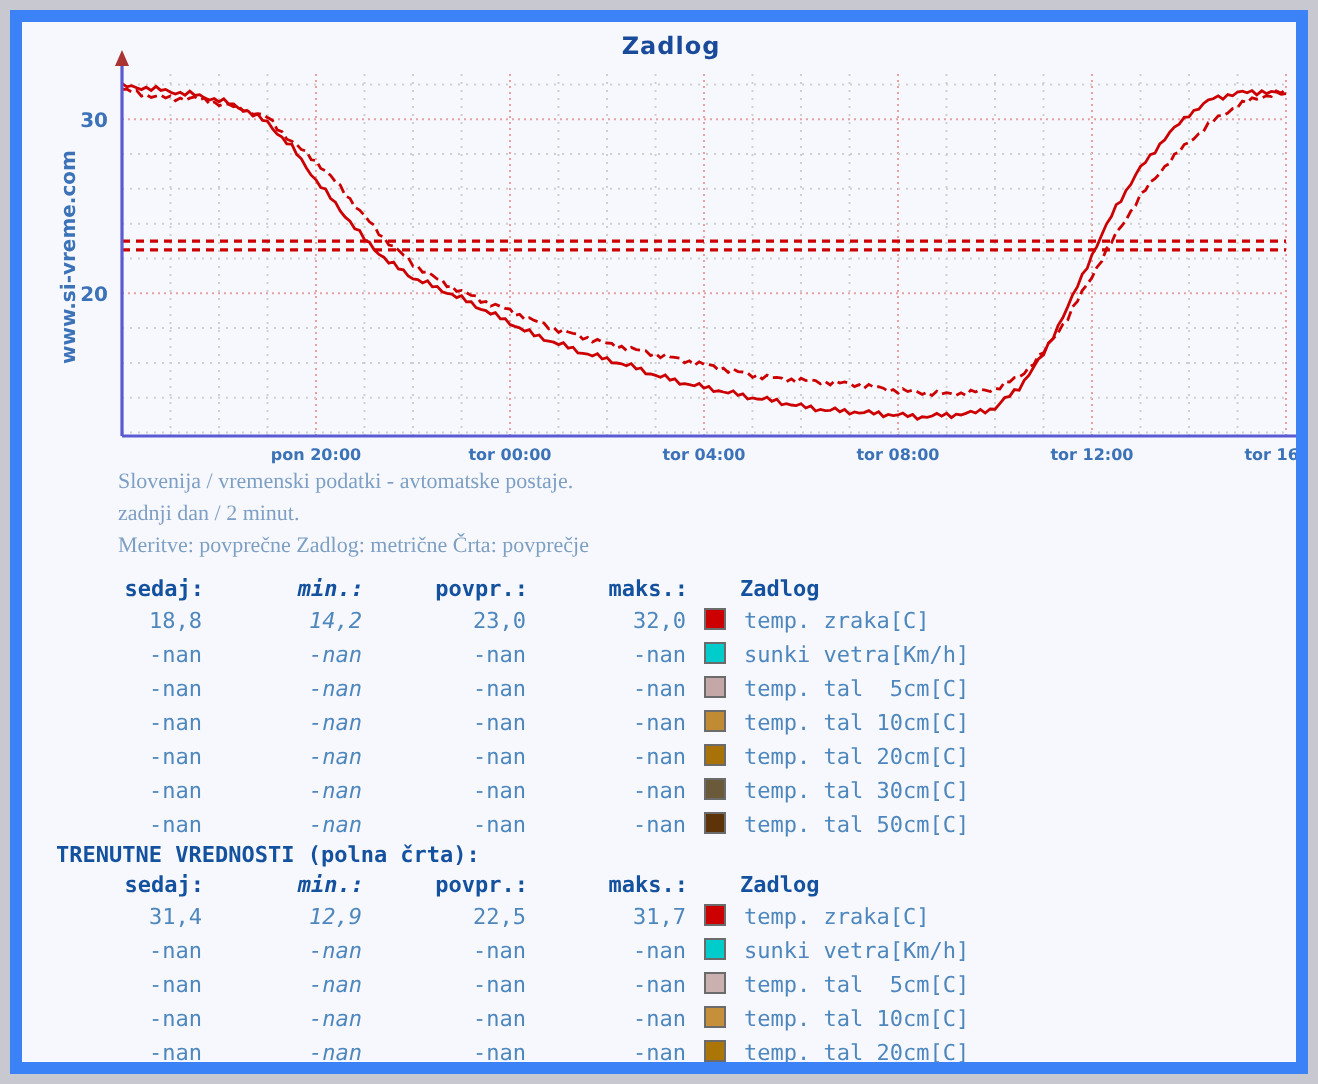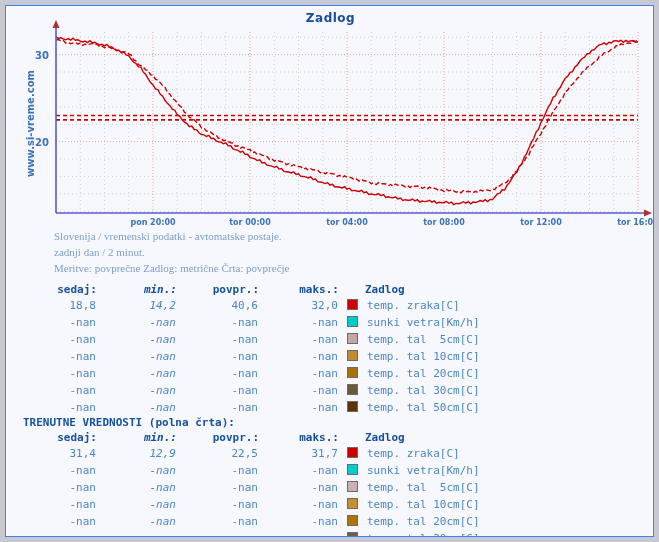--- a/index.html
+++ b/index.html
@@ -6,21 +6,21 @@
   body{
     width:659px;height:542px;
     background:#c8c8d0;
     font-family:"DejaVu Sans Mono","Liberation Mono",monospace;
     overflow:hidden;
   }
   #page{
     position:absolute;left:5px;top:5px;
     width:649px;height:532px;
     background:#f7f8fd;
-    border:1px solid #3b82f6;
+    border:6px solid #3b82f6;
     box-sizing:border-box;
     overflow:hidden;
   }
   
   #chart-title{
     position:absolute;left:0;top:5px;width:649px;
     text-align:center;
     font-family:"DejaVu Sans","Liberation Sans",sans-serif;
     font-weight:bold;font-size:12px;color:#1a4b9b;
     letter-spacing:.5px;
@@ -170,21 +170,21 @@
           <th class="c-povpr">povpr.:</th>
           <th class="c-maks">maks.:</th>
           <th class="c-sw"></th>
           <th class="c-name">Zadlog</th>
         </tr>
       </thead>
       <tbody>
           <tr>
             <td class="c-sedaj">18,8</td>
             <td class="c-min">14,2</td>
-            <td class="c-povpr">40,6</td>
+            <td class="c-povpr">23,0</td>
             <td class="c-maks">32,0</td>
             <td class="c-sw"><span class="swatch" style="background: rgb(204, 0, 0);"></span></td>
             <td class="c-name legend-name">temp. zraka[C]</td>
           </tr>
           <tr>
             <td class="c-sedaj">-nan</td>
             <td class="c-min">-nan</td>
             <td class="c-povpr">-nan</td>
             <td class="c-maks">-nan</td>
             <td class="c-sw"><span class="swatch" style="background: rgb(0, 204, 204);"></span></td>

